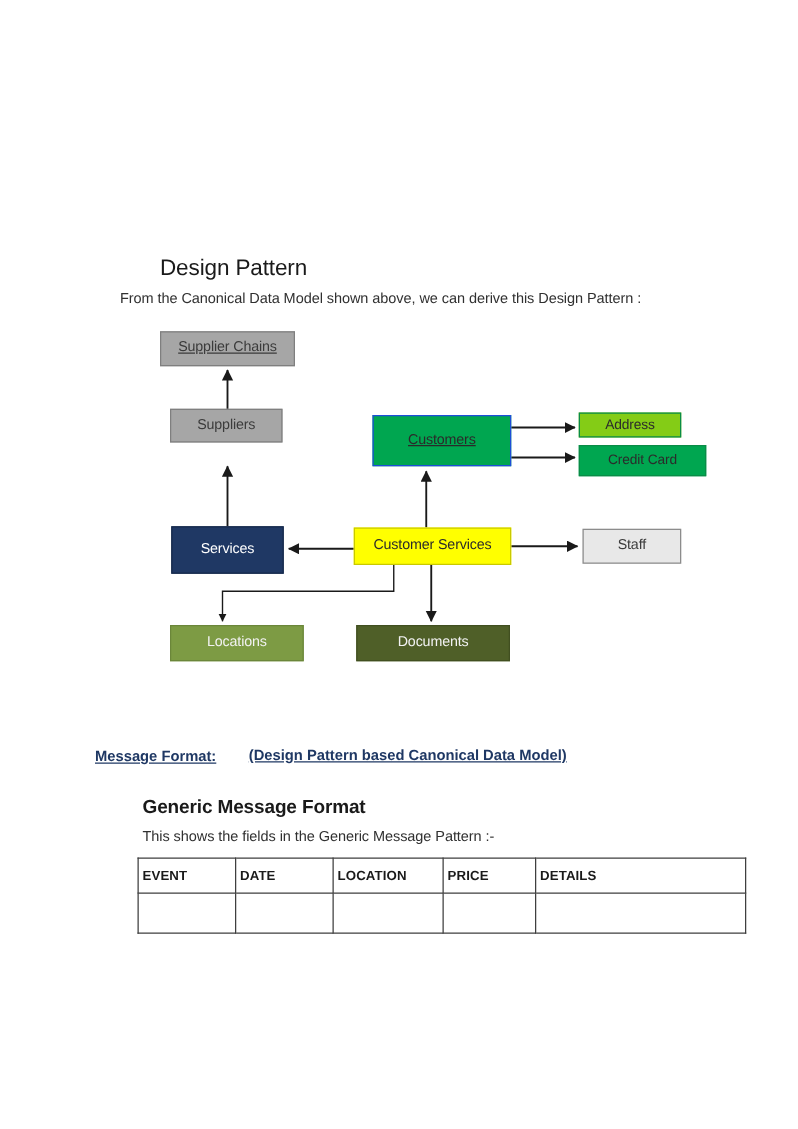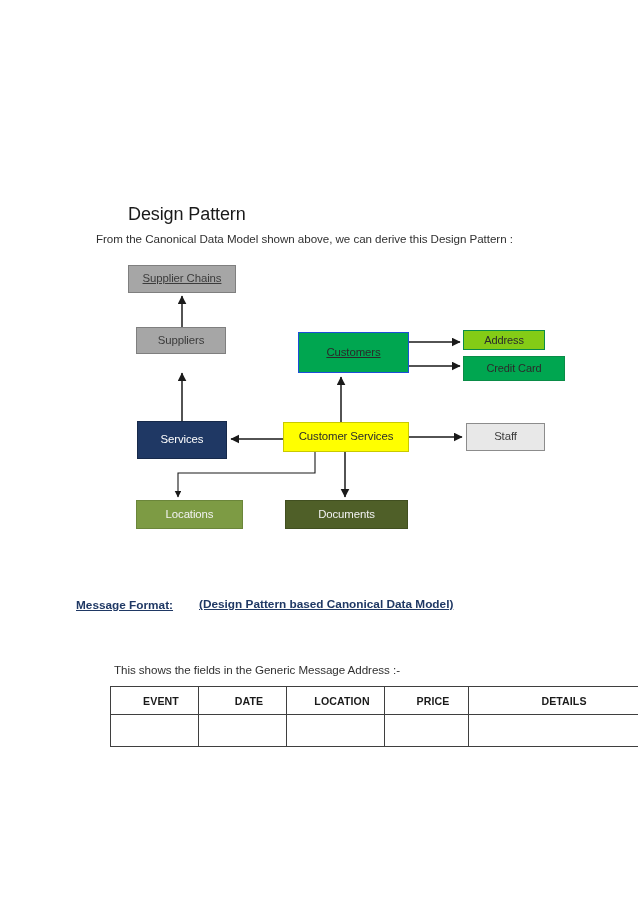--- a/index.html
+++ b/index.html
@@ -153,23 +153,23 @@
   .msg-table {
     position: absolute;
     left: 110px;
     top: 686px;
     width: 466px;
     border-collapse: collapse;
     table-layout: fixed;
   }
   .msg-table th, .msg-table td {
     border: 1px solid #3f3f3f;
-    padding: 0 0 0 13px;
+    padding: 0 0 0 3px;
     font-size: 10.6px;
-    text-align: center;
+    text-align: left;
     vertical-align: middle;
     letter-spacing: 0.1px;
   }
   .msg-table th {
     height: 27px;
     font-weight: bold;
     color: #1a1a1a;
   }
   .msg-table td {
     height: 31px;
@@ -245,21 +245,22 @@
   </div>
   <div class="node n-locations">
     <span>Locations</span>
   </div>
   <div class="node n-documents">
     <span>Documents</span>
   </div>
 
   <div class="cap-model">(Design Pattern based Canonical Data Model)</div>
   <div class="cap-message-format">Message Format:</div>
-  <div class="p-fields">This shows the fields in the Generic Message Address :-</div>
+  <div class="h-generic">Generic Message Format</div>
+  <div class="p-fields">This shows the fields in the Generic Message Pattern :-</div>
 
   <table class="msg-table">
     <thead>
       <tr>
         <th class="col-0">EVENT</th>
         <th class="col-1">DATE</th>
         <th class="col-2">LOCATION</th>
         <th class="col-3">PRICE</th>
         <th class="col-4">DETAILS</th>
       </tr>

